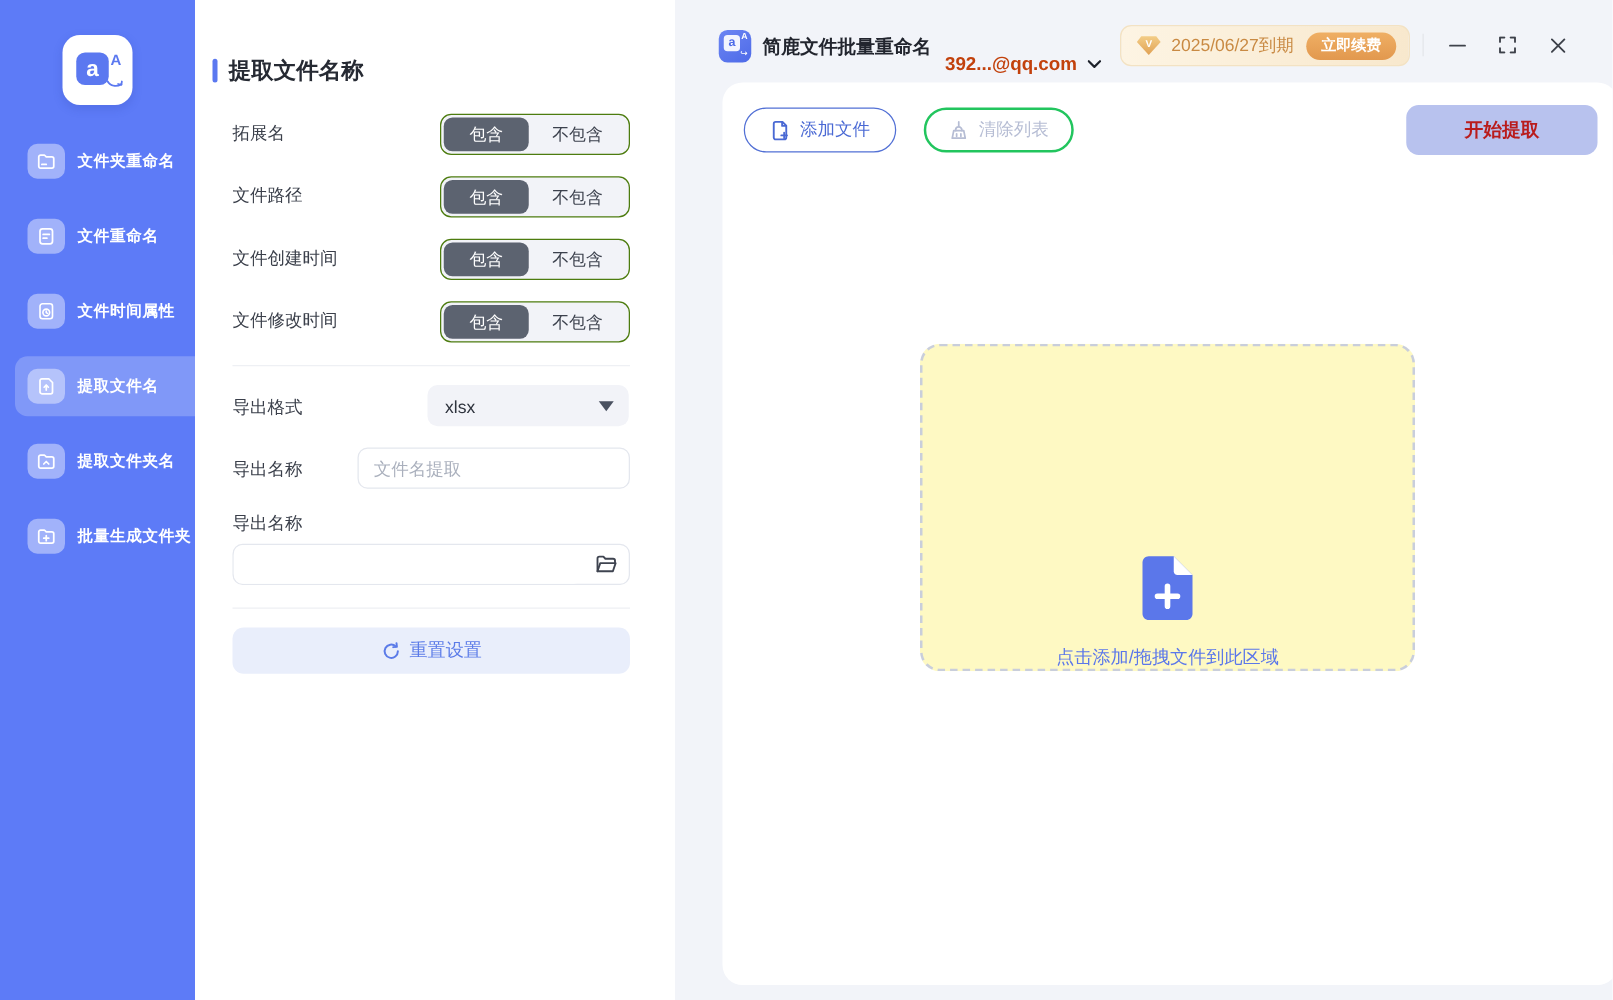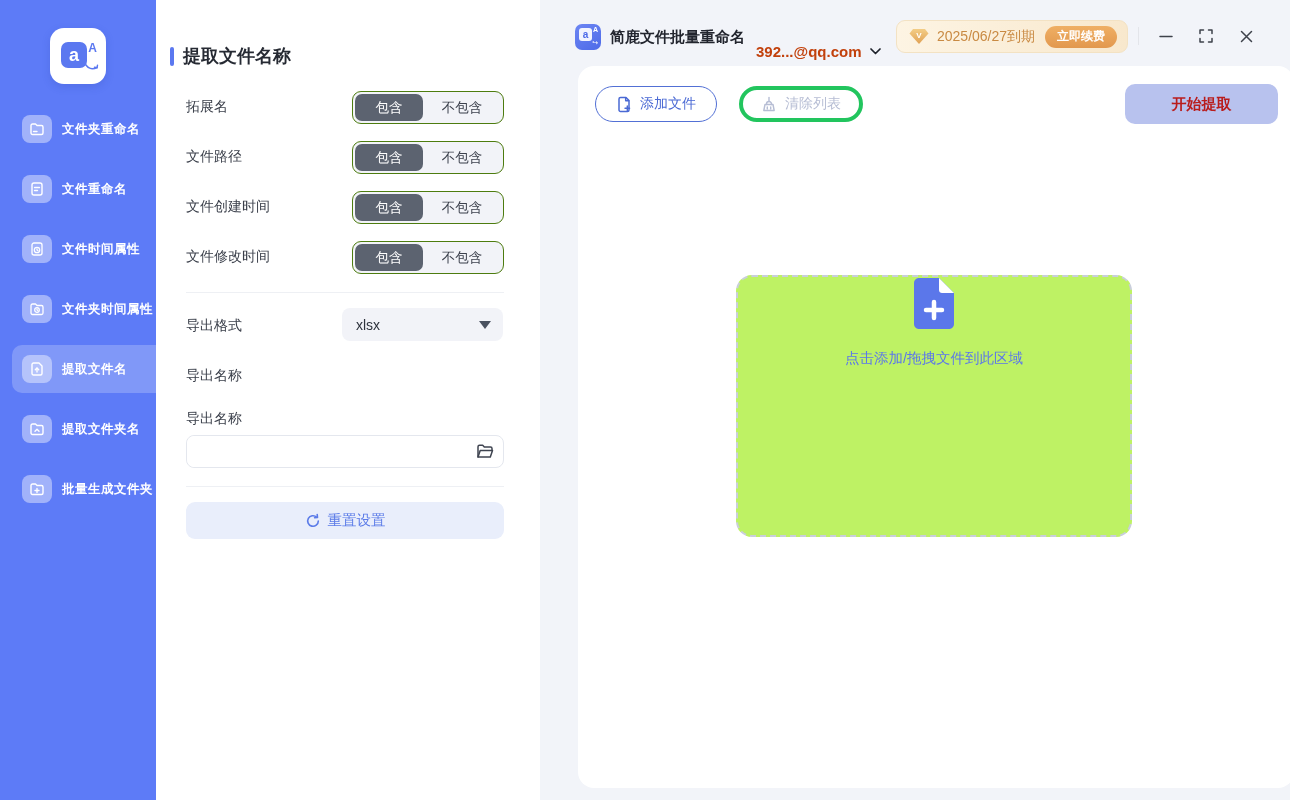--- a/index.html
+++ b/index.html
@@ -88,28 +88,28 @@
              justify-content:center; cursor:pointer; background:none; border:none; }
   .win-min { left:1154px; } .win-max { left:1194px; } .win-close { left:1234px; }
 
   
   .card { position:absolute; left:578px; top:66px; width:716px; height:722px; background:#ffffff;
           border-radius:16px; }
   .btn-outline { position:absolute; top:20px; height:36px; display:flex; align-items:center; gap:8px;
                  border-radius:18px; background:#fff; font-size:14px; cursor:pointer;
                  font-family:"Liberation Sans", sans-serif; }
   .add-btn { left:17px; padding:0 20px; border:1px solid #5270d5; color:#4a69d4; }
-  .clear-btn { left:161px; padding:0 18px; border:4px solid #22c55e; color:#b6bdd4; }
+  .clear-btn { left:161px; padding:0 18px; border:2px solid #22c55e; color:#b6bdd4; }
   .start-btn { position:absolute; right:16px; top:18px; width:153px; height:40px; background:#b8c2ee;
                border:none; border-radius:10px; color:#b91c1c; font-size:15px; font-weight:bold;
                cursor:pointer; font-family:"Liberation Sans", sans-serif; }
 
   .dropzone { position:absolute; left:158px; top:209px; width:396px; height:262px;
-              border:2px dashed #c9cedb; border-radius:16px; background:#bef264;
-              display:flex; flex-direction:column; align-items:center; justify-content:flex-start;
+              border:2px dashed #c9cedb; border-radius:16px; background:#fef9c3;
+              display:flex; flex-direction:column; align-items:center; justify-content:flex-end;
               cursor:pointer; }
   .drop-text { margin-top:18px; font-size:14.5px; color:#5b77ea; }
 </style>
 </head>
 <body>
 
 <div class="root">
 
   <div class="sidebar">
     <div class="logo-box">
@@ -144,30 +144,20 @@
       <div class="nav-item">
         <span class="tile">
           <svg width="16" height="16" viewBox="0 0 16 16" fill="none" stroke="#fff" stroke-width="1.3" stroke-linecap="round" stroke-linejoin="round">
             <rect x="3" y="2" width="10" height="12" rx="2"></rect>
               <circle cx="8" cy="9" r="2.7"></circle>
               <path d="M8 7.8V9l1 .7"></path>
           </svg>
         </span>
         <span class="nav-label">文件时间属性</span>
       </div>
-      <div class="nav-item">
-        <span class="tile">
-          <svg width="16" height="16" viewBox="0 0 16 16" fill="none" stroke="#fff" stroke-width="1.3" stroke-linecap="round" stroke-linejoin="round">
-            <path d="M2 4.5C2 3.7 2.7 3 3.5 3h3L8 4.5h4.5c.8 0 1.5.7 1.5 1.5v6c0 .8-.7 1.5-1.5 1.5h-9C2.7 13.5 2 12.8 2 12z"></path>
-              <circle cx="8" cy="9" r="2.3"></circle>
-              <path d="M8 8v1l.8.5"></path>
-          </svg>
-        </span>
-        <span class="nav-label">文件夹时间属性</span>
-      </div>
       <div class="nav-item active">
         <span class="tile">
           <svg width="16" height="16" viewBox="0 0 16 16" fill="none" stroke="#fff" stroke-width="1.4" stroke-linecap="round" stroke-linejoin="round">
             <path d="M3 3.5C3 2.7 3.7 2 4.5 2H10l3 3v7.5c0 .8-.7 1.5-1.5 1.5h-7C3.7 14 3 13.3 3 12.5z"></path>
               <path d="M8 11V7.2"></path>
               <path d="M6.3 8.8L8 7.1l1.7 1.7"></path>
           </svg>
         </span>
         <span class="nav-label">提取文件名</span>
       </div>
@@ -224,20 +214,21 @@
 
     <div class="divider" style="top:292px"></div>
 
     <span class="f-label" style="top:317px">导出格式</span>
     <div class="select">
       <span>xlsx</span>
       <span class="caret"></span>
     </div>
 
     <span class="f-label" style="top:367px">导出名称</span>
+    <input class="text-input name-input" value="" placeholder="文件名提取" style="">
 
     <span class="f-label" style="top:410px">导出名称</span>
     <div class="dir-wrap">
       <input class="text-input dir-input" value="" style="">
       <span class="folder-pick">
         <svg width="18" height="17" viewBox="0 0 18 17" fill="none" stroke="#3f4450" stroke-width="1.5" stroke-linecap="round" stroke-linejoin="round">
           <path d="M2 14V3.8C2 3 2.7 2.3 3.5 2.3h3.2L8.3 4h6.2c.8 0 1.5.7 1.5 1.5V7"></path>
           <path d="M2 14l2.2-6.5h12.3L14.3 14z"></path>
         </svg>
       </span>

